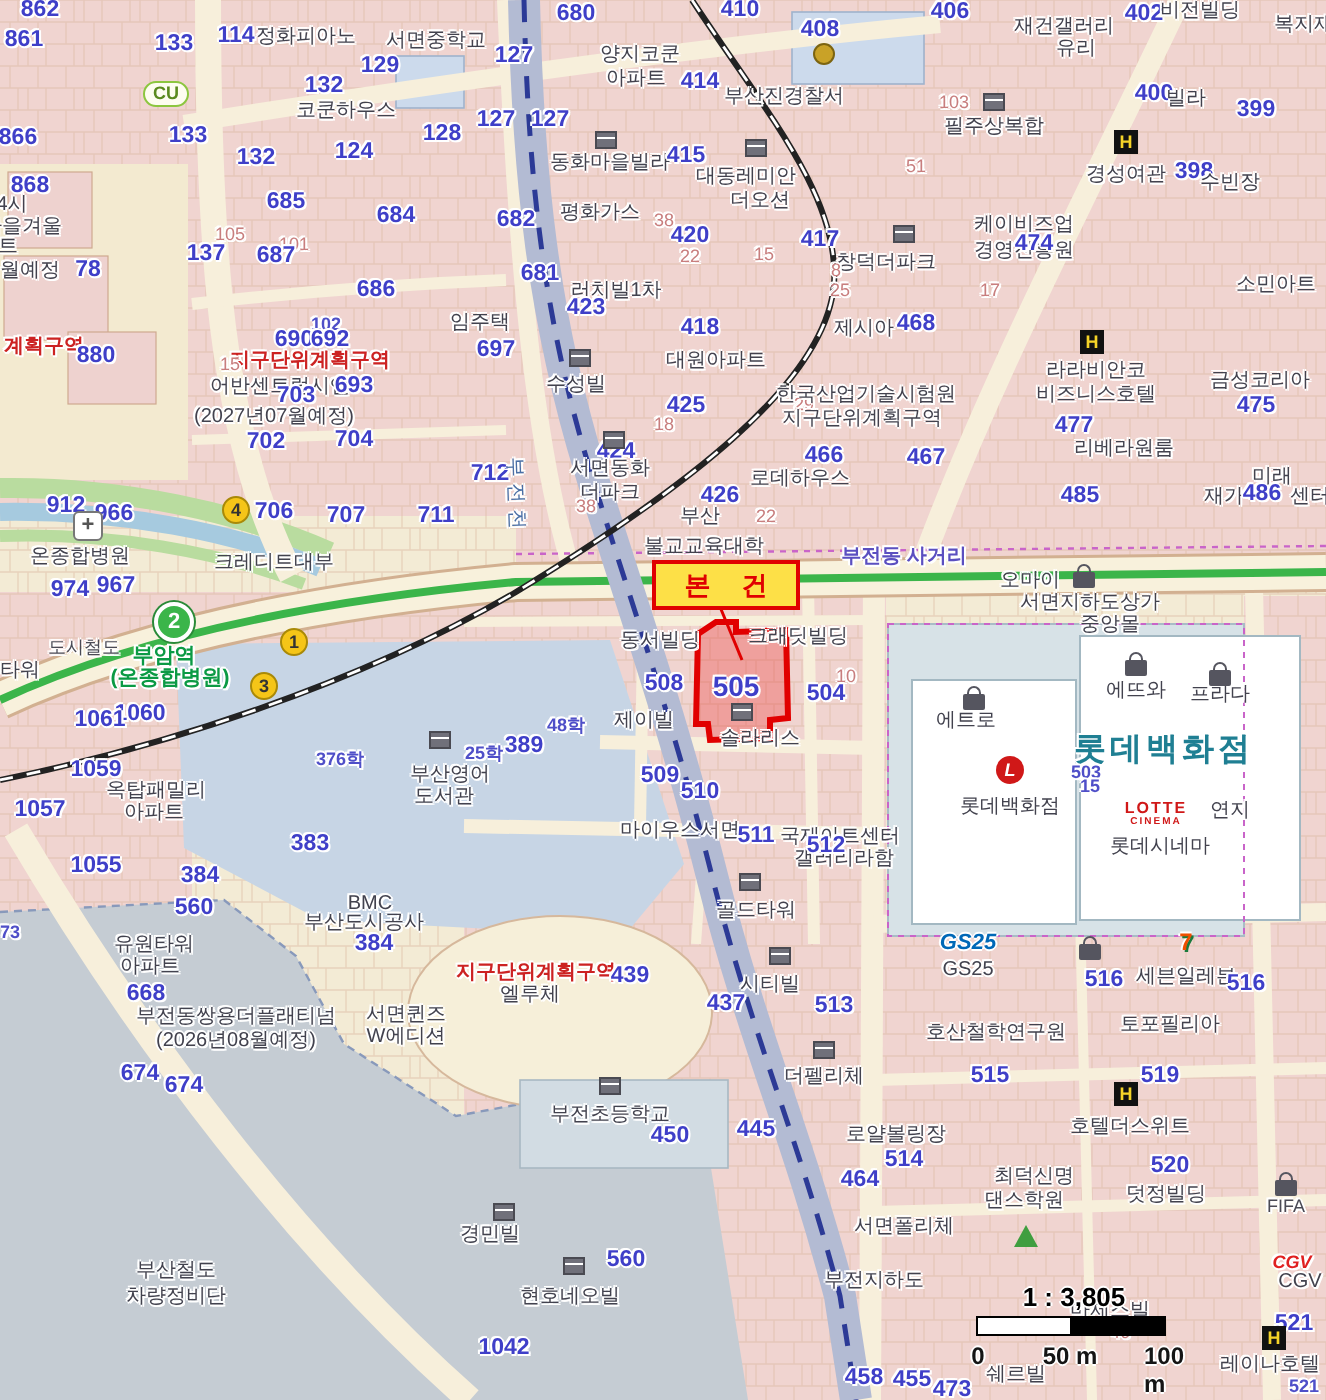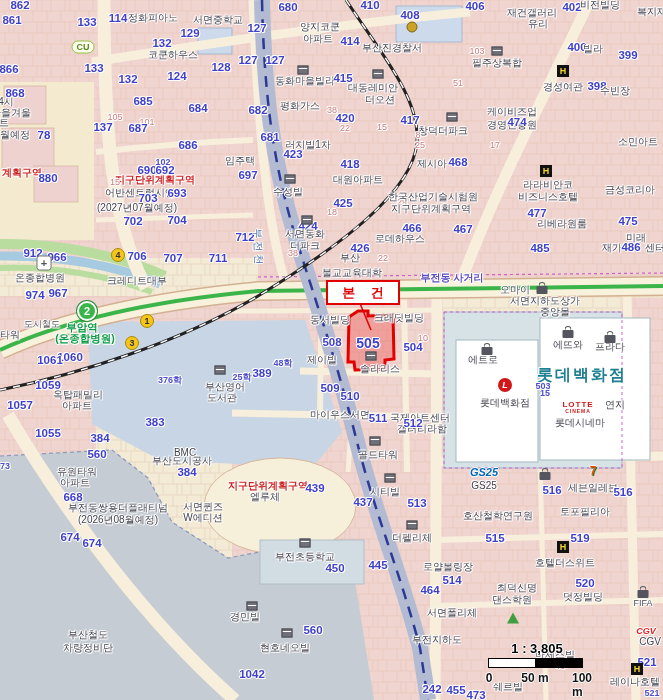--- a/index.html
+++ b/index.html
@@ -31,21 +31,21 @@
   .ic-hospital{width:13px;height:13px;border-radius:3px;background:#fff;border:1px solid #777;color:#555;font:bold 11px/12px "Liberation Sans",sans-serif;text-align:center;}
   .ic-line2{width:16px;height:16px;border-radius:50%;background:#3bb54a;border:2px solid #fff;color:#fff;font:bold 11px/16px "Liberation Sans",sans-serif;text-align:center;box-shadow:0 0 0 1px #2a8a38;}
   .ic-exit{width:12px;height:12px;border-radius:50%;background:#f5c518;border:1px solid #a98908;color:#333;font:bold 9px/12px "Liberation Sans",sans-serif;text-align:center;}
   .ic-bag{width:11px;height:8px;background:#55555f;border-radius:1px;margin-top:3px;}
   .ic-bag::before{content:"";position:absolute;left:2px;top:-4px;width:5px;height:5px;border:1.5px solid #55555f;border-bottom:none;border-radius:4px 4px 0 0;}
   .ic-lotte{width:14px;height:14px;border-radius:50%;background:#d01818;color:#fff;font:italic bold 9px/14px "Liberation Sans",sans-serif;text-align:center;}
   .ic-police{width:9px;height:9px;background:#c9a227;border:1px solid #7c6410;border-radius:50%;}
   .ic-tree{width:0;height:0;border-left:6px solid transparent;border-right:6px solid transparent;border-bottom:11px solid #3f9e3f;background:none;}
   .ic-bldg{width:9px;height:7px;background:#70707a;border:1px solid #4a4a52;
            background-image:linear-gradient(#70707a 2px,#fff 2px,#fff 3px,#70707a 3px);}
-  #callout{position:absolute;left:326px;top:280px;width:70px;height:21px;background:#ffffff;
+  #callout{position:absolute;left:326px;top:280px;width:70px;height:21px;background:#fde047;
            border:2px solid #e00000;display:flex;align-items:center;justify-content:center;z-index:30;}
   #callout span{color:#e00000;font-weight:bold;font-size:13px;letter-spacing:6px;padding-left:6px;}
   #scalebox{position:absolute;left:483px;top:641px;width:108px;z-index:25;}
   #scale-ratio{text-align:center;color:#000000;font-size:13px;font-weight:bold;
                text-shadow:1px 0 #fff,-1px 0 #fff,0 1px #fff,0 -1px #fff;}
   #scalebar{position:relative;left:5px;top:2px;width:93px;height:8px;border:1px solid #000;background:#fff;}
   #scalebar .half{position:absolute;right:0;top:0;width:47px;height:8px;background:#000;}
   .tick{position:absolute;top:30px;transform:translateX(-50%);color:#151515;font-size:12px;font-weight:bold;
         text-shadow:1px 0 #fff,-1px 0 #fff,0 1px #fff,0 -1px #fff;}
   #t0{left:6px}#t50{left:52px}#t100{left:99px}
@@ -252,21 +252,21 @@
       <span class="lbl num" style="left: 412px; top: 228px;">466</span>
       <span class="lbl nump" style="left: 402px; top: 202px;">29</span>
       <span class="lbl num" style="left: 245px; top: 237px;">712</span>
       <span class="lbl nm" style="left: 432px; top: 164px;">제시아</span>
       <span class="lbl nm" style="left: 433px; top: 197px;">한국산업기술시험원</span>
       <span class="lbl nm" style="left: 431px; top: 209px;">지구단위계획구역</span>
       <span class="lbl num" style="left: 458px; top: 162px;">468</span>
       <span class="lbl nm" style="left: 548px; top: 185px;">라라비안코</span>
       <span class="lbl nm" style="left: 548px; top: 197px;">비즈니스호텔</span>
       <span class="lbl nm" style="left: 630px; top: 190px;">금성코리아</span>
-      <span class="lbl num" style="left: 628px; top: 203px; margin-top: 18px;">475</span>
+      <span class="lbl num" style="left: 628px; top: 203px;">475</span>
       <span class="lbl num" style="left: 537px; top: 213px;">477</span>
       <span class="lbl nm" style="left: 562px; top: 224px;">리베라원룸</span>
       <span class="lbl num" style="left: 463px; top: 229px;">467</span>
       <span class="lbl nm" style="left: 515px; top: 252px; margin-top: 38px;">오마이</span>
       <span class="lbl num" style="left: 540px; top: 248px;">485</span>
       <span class="lbl nm" style="left: 636px; top: 238px;">미래</span>
       <span class="lbl nm" style="left: 612px; top: 248px;">재가</span>
       <span class="lbl num" style="left: 631px; top: 247px;">486</span>
       <span class="lbl nm" style="left: 655px; top: 248px;">센터</span>
       <span class="lbl road" style="left: 440px; top: 278px; padding-left: 24px;">부전동 사거리</span>
@@ -368,21 +368,21 @@
       <span class="lbl nm" style="left: 437px; top: 640px;">부전지하도</span>
       <span class="lbl nm" style="left: 285px; top: 648px;">현호네오빌</span>
       <span class="lbl cgvR" style="left: 646px; top: 631px;">CGV</span>
       <span class="lbl nm" style="left: 650px; top: 641px;">CGV</span>
       <span class="lbl nm" style="left: 555px; top: 655px;">마제스빌</span>
       <span class="lbl nump" style="left: 560px; top: 666px;">46</span>
       <span class="lbl num" style="left: 647px; top: 662px;">521</span>
       <span class="lbl num" style="left: 252px; top: 674px;">1042</span>
       <span class="lbl nm" style="left: 635px; top: 682px;">레이나호텔</span>
       <span class="lbl nm" style="left: 508px; top: 687px;">쉐르빌</span>
-      <span class="lbl num" style="left: 432px; top: 689px;">242</span>
+      <span class="lbl num" style="left: 432px; top: 689px;">458</span>
       <span class="lbl num" style="left: 456px; top: 690px;">455</span>
       <span class="lbl num" style="left: 476px; top: 695px;">473</span>
       <span class="lbl nums" style="left: 652px; top: 693px;">521</span>
     </div>
   <div id="icons">
       <div class="ic ic-cu" style="left: 83px; top: 47px;">CU</div>
       <div class="ic ic-gs25" style="left: 484px; top: 472px;">GS25</div>
       <div class="ic ic-seven" style="left: 593px; top: 471px;">7</div>
       <div class="ic ic-hotel" style="left: 563px; top: 71px;">H</div>
       <div class="ic ic-hotel" style="left: 546px; top: 171px;">H</div>

